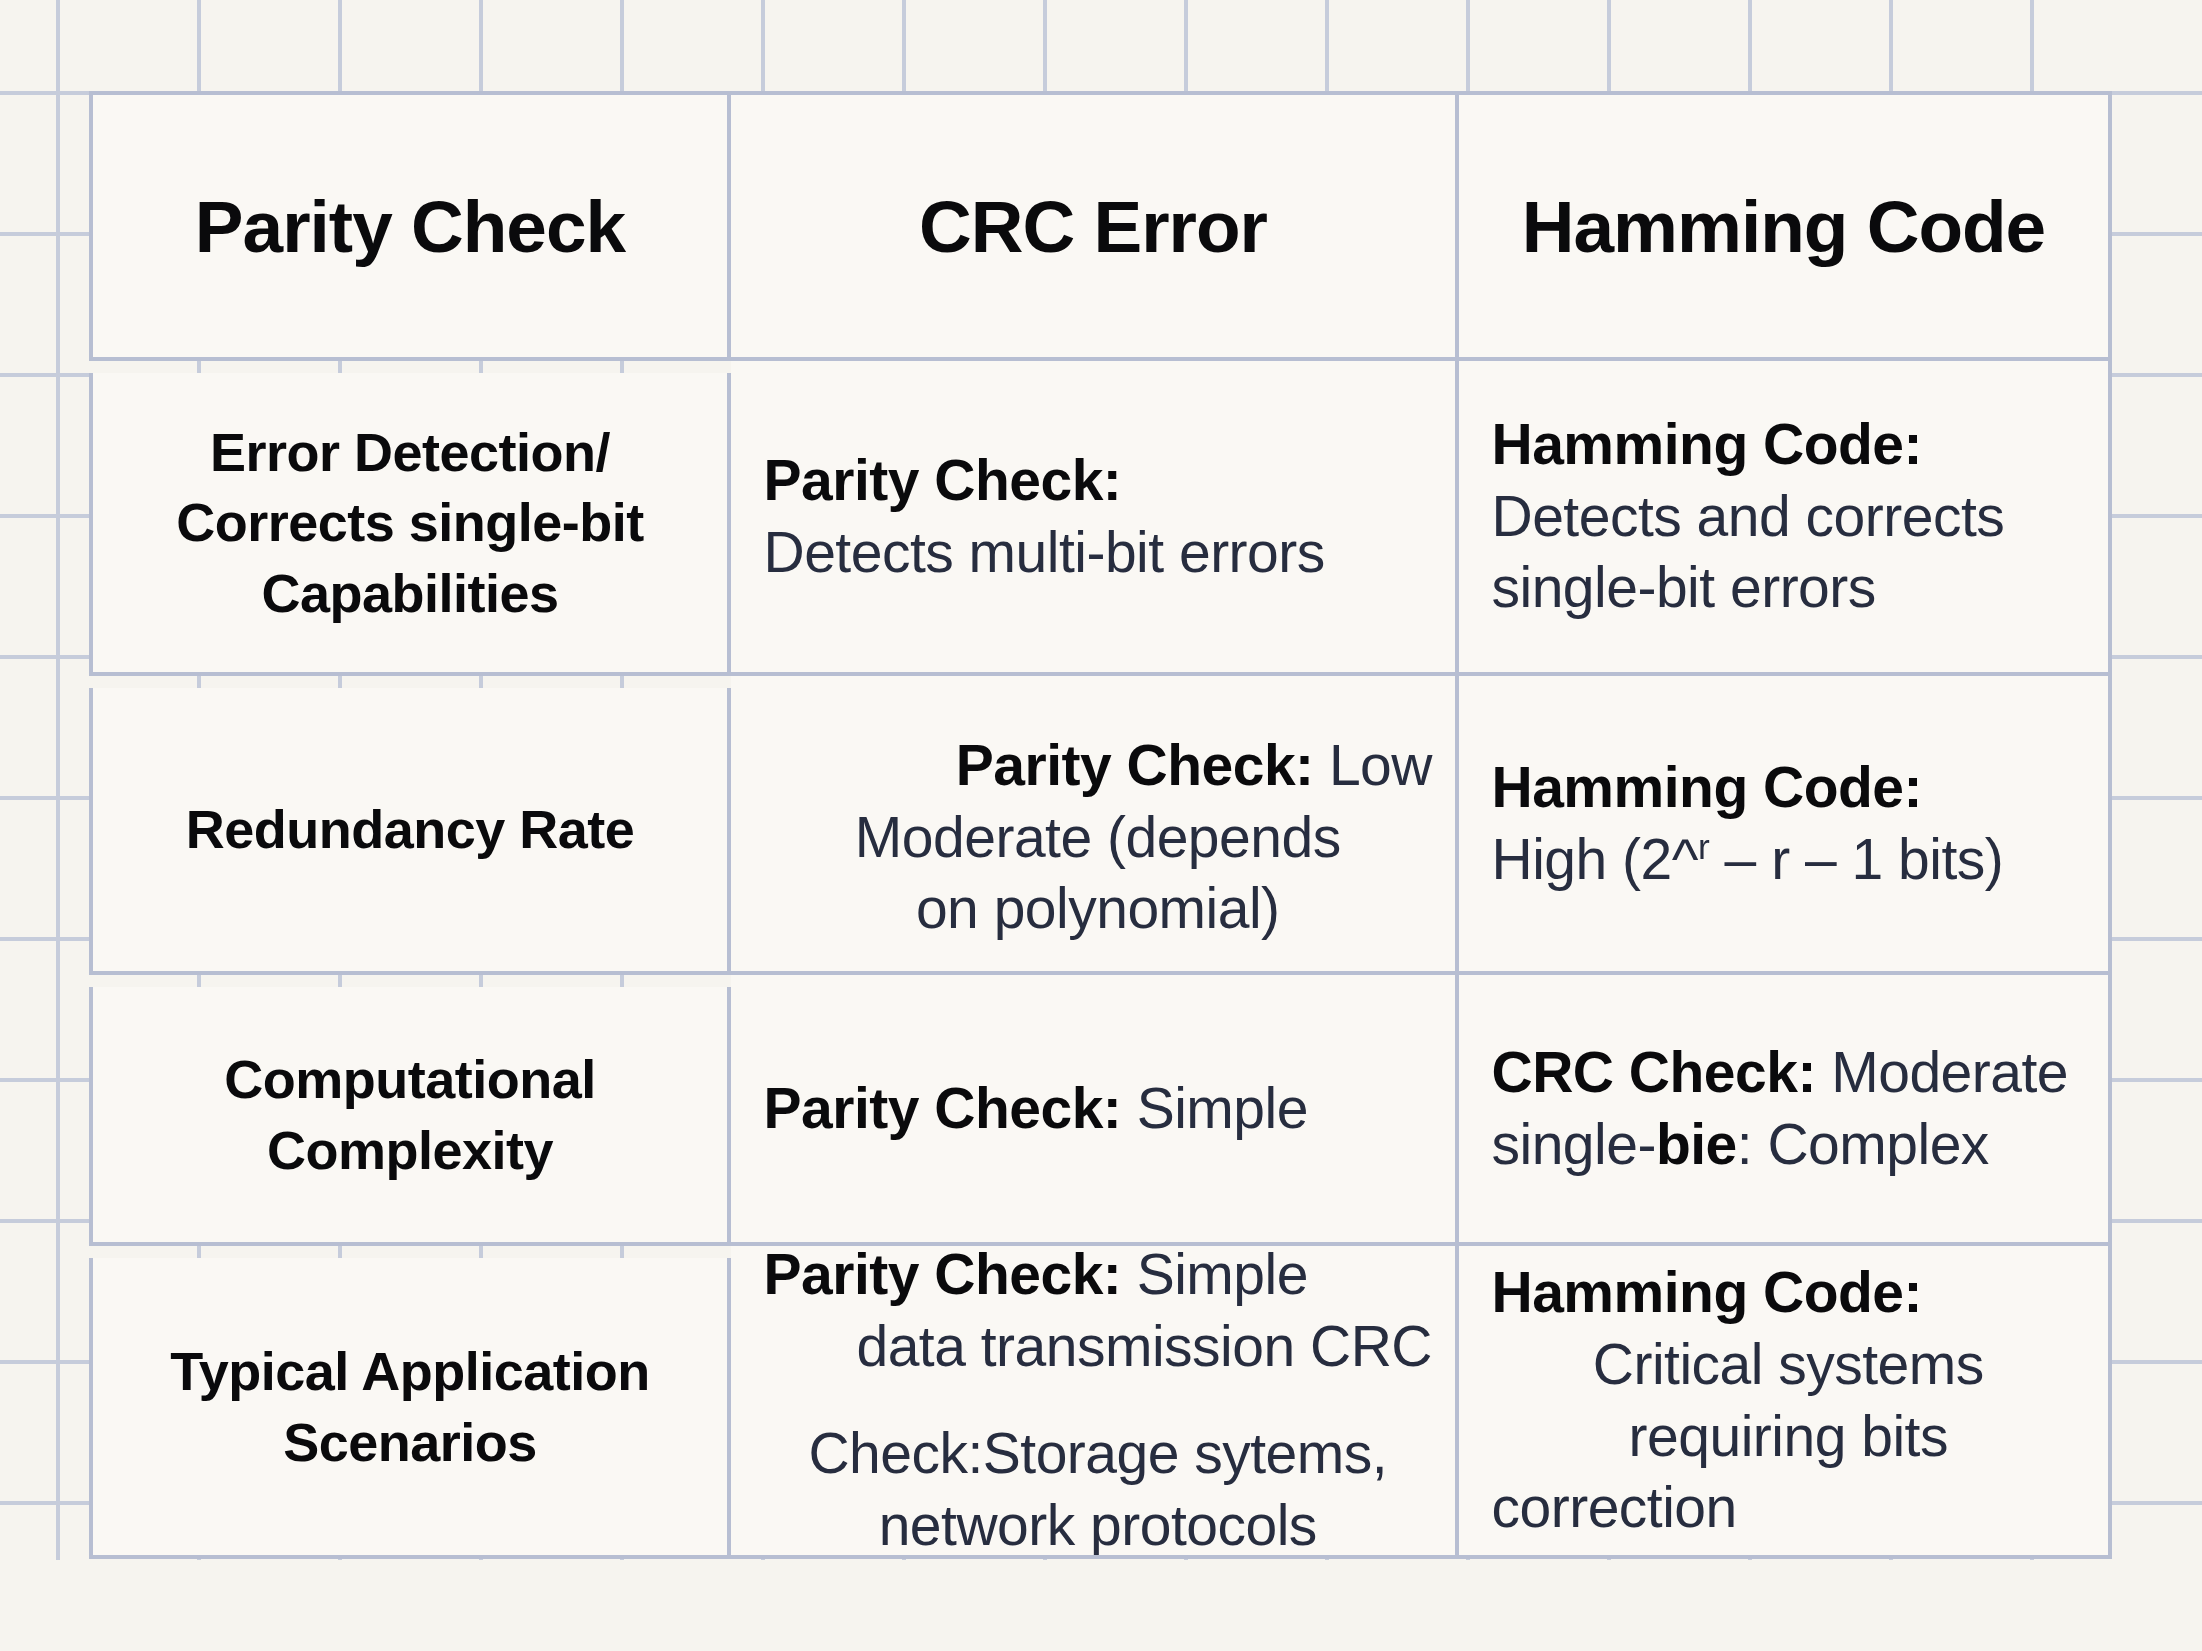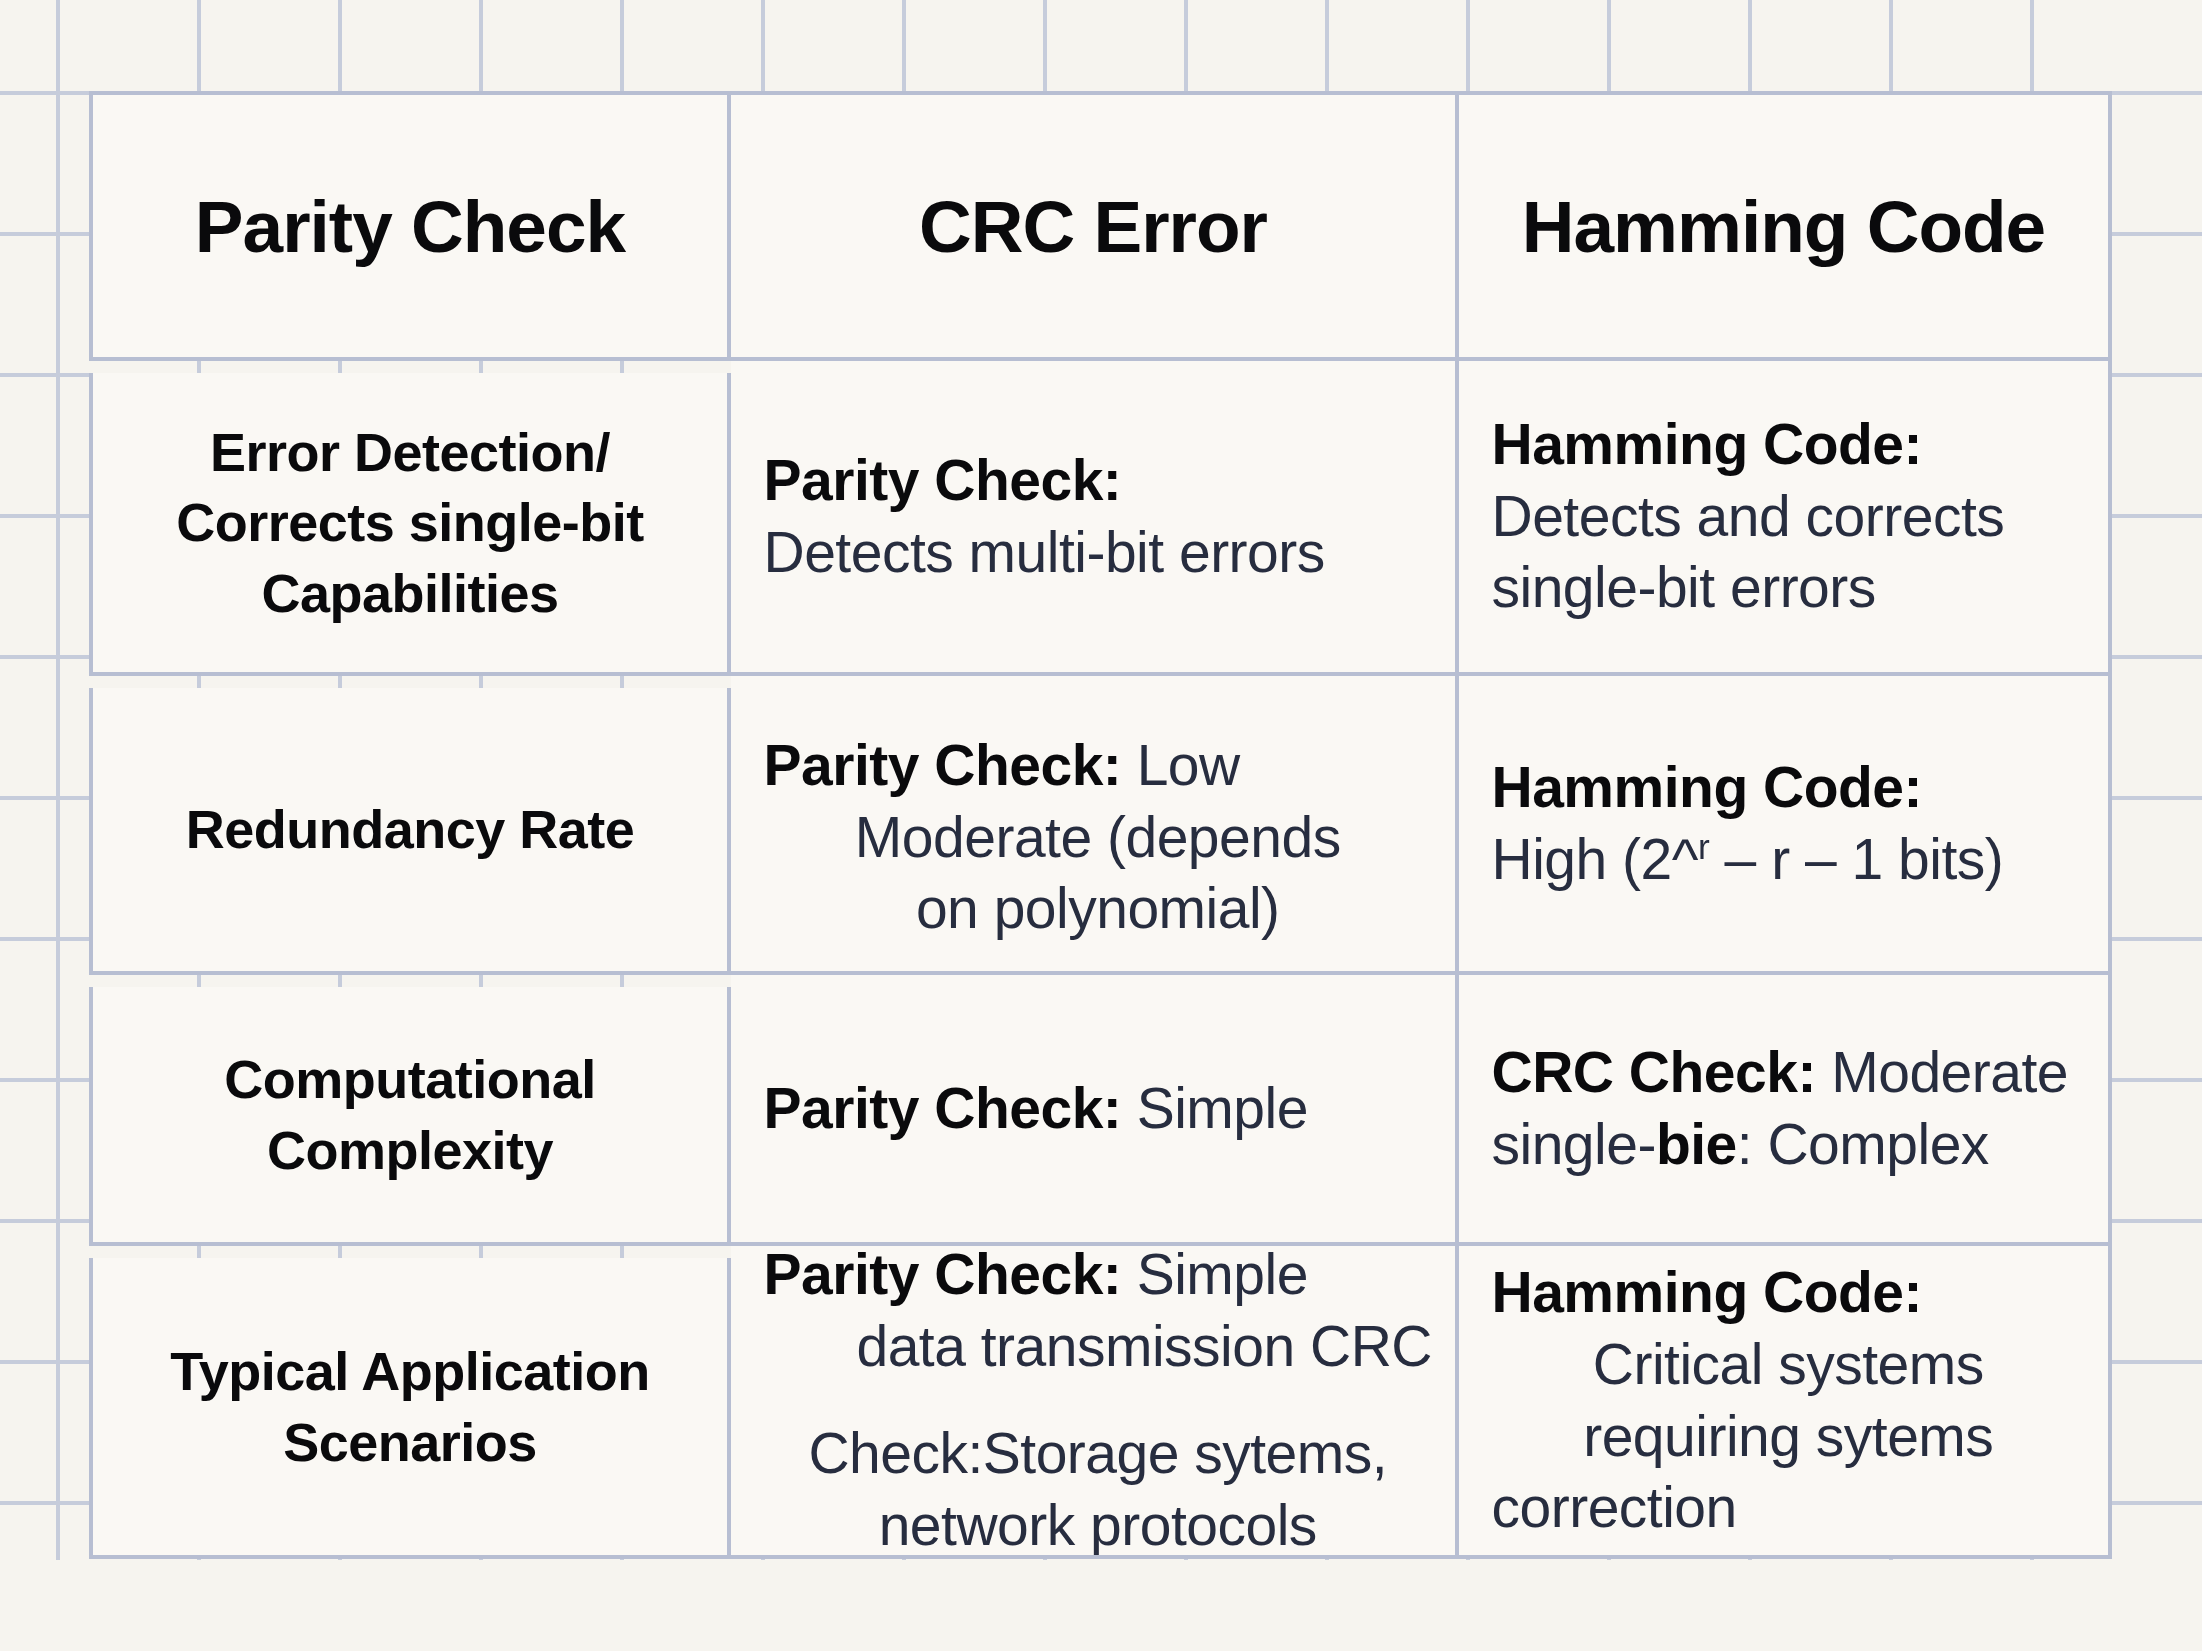--- a/index.html
+++ b/index.html
@@ -77,21 +77,21 @@
       </div>
       <div class="cell data-cell">
         <div class="line" style="text-align: left;"><span class="b">Hamming Code:</span></div>
         <div class="line" style="text-align: left;"><span>Detects and corrects</span></div>
         <div class="line" style="text-align: left;"><span>single-bit errors</span></div>
       </div>
       <div class="cell label-cell">
         <div class="line">Redundancy Rate</div>
       </div>
       <div class="cell data-cell">
-        <div class="line" style="text-align: left; margin-top: 28px;"><span class="b">Parity Check: </span><span>Low</span></div>
+        <div class="line" style="text-align: right; margin-top: 28px;"><span class="b">Parity Check: </span><span>Low</span></div>
         <div class="line" style="text-align: center;"><span>Moderate (depends</span></div>
         <div class="line" style="text-align: center;"><span>on polynomial)</span></div>
       </div>
       <div class="cell data-cell">
         <div class="line" style="text-align: left;"><span class="b">Hamming Code:</span></div>
         <div class="line" style="text-align: left;"><span>High (2^</span><sup>r</sup><span> – r – 1 bits)</span></div>
       </div>
       <div class="cell label-cell">
         <div class="line">Computational</div>
         <div class="line">Complexity</div>
@@ -109,18 +109,18 @@
       </div>
       <div class="cell data-cell">
         <div class="line" style="text-align: left;"><span class="b">Parity Check: </span><span>Simple</span></div>
         <div class="line" style="text-align: right;"><span>data transmission CRC</span></div>
         <div class="line" style="text-align: center; margin-top: 35px;"><span>Check:Storage sytems,</span></div>
         <div class="line" style="text-align: center;"><span>network protocols</span></div>
       </div>
       <div class="cell data-cell">
         <div class="line" style="text-align: left;"><span class="b">Hamming Code:</span></div>
         <div class="line" style="text-align: center;"><span>Critical systems</span></div>
-        <div class="line" style="text-align: center;"><span>requiring sytems</span></div>
+        <div class="line" style="text-align: center;"><span>requiring bits</span></div>
         <div class="line" style="text-align: left;"><span>correction</span></div>
       </div>
     </div>
 </div>
 
 
 </body></html>

